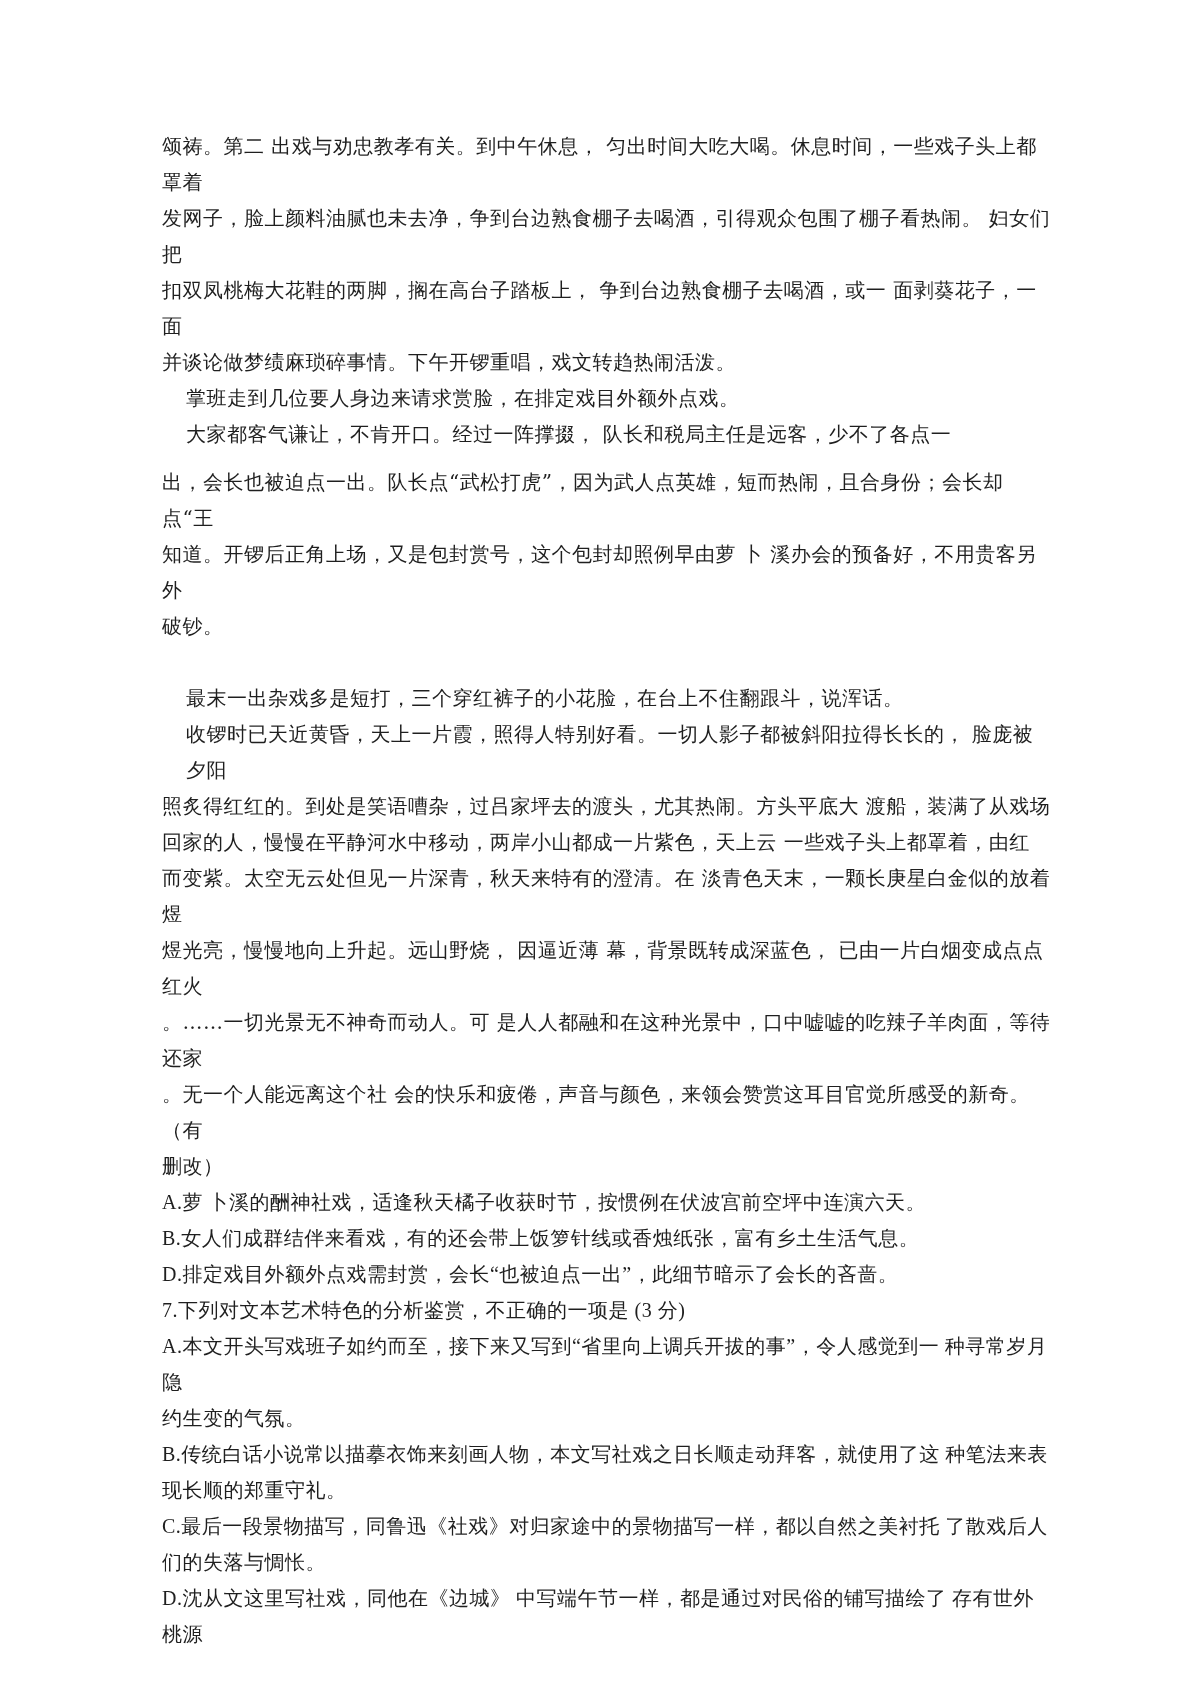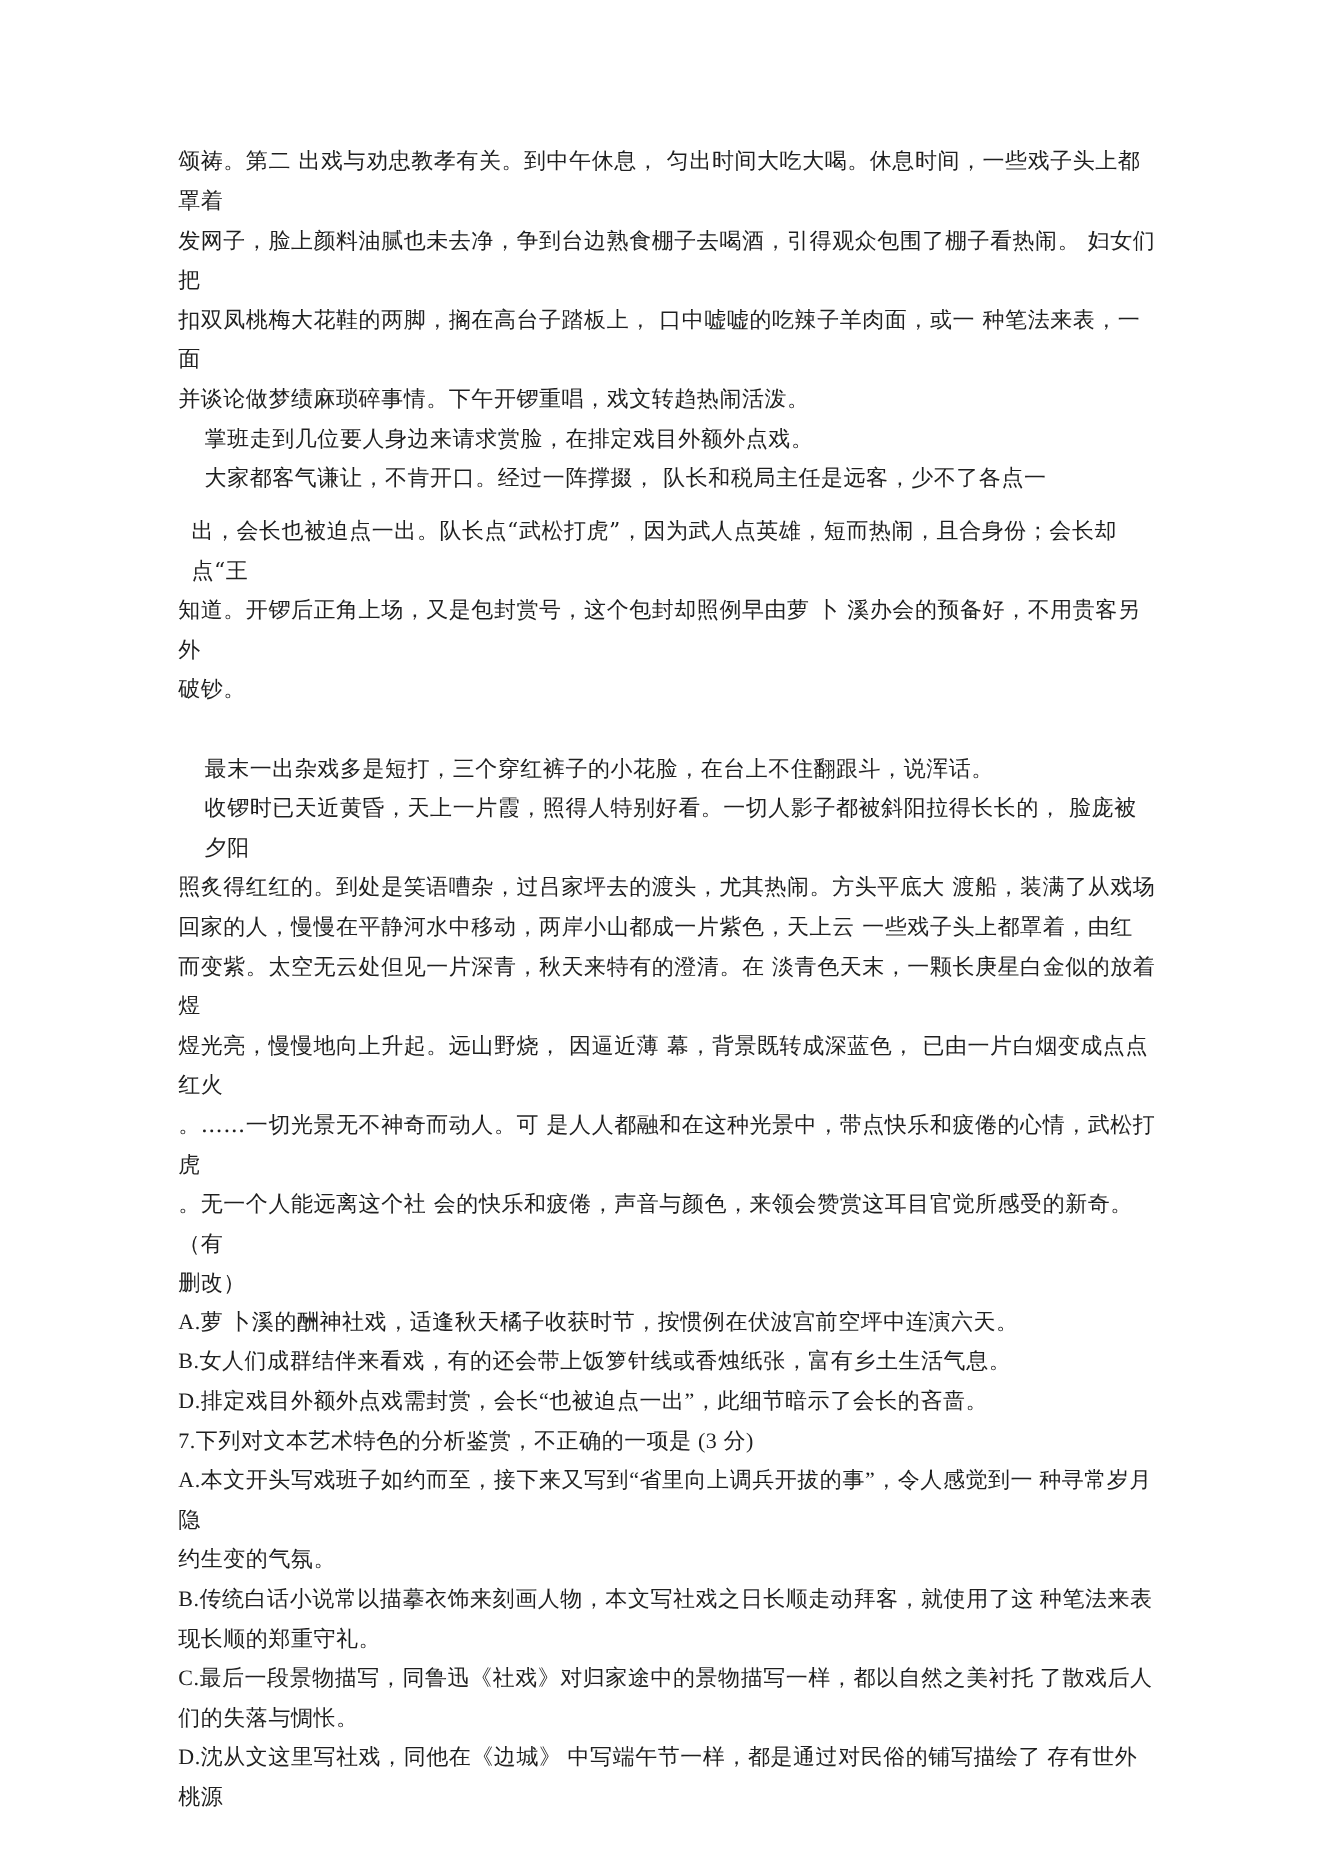--- a/index.html
+++ b/index.html
@@ -34,34 +34,34 @@
   
   .song { font-family: "Liberation Serif", serif; }
 </style>
 </head>
 <body style="background: rgb(255, 255, 255);">
 
 <div class="page">
   <div class="doc" style="color: rgb(31, 31, 31);">
       <p class="line kai">颂祷。第二 出戏与劝忠教孝有关。到中午休息， 匀出时间大吃大喝。休息时间，一些戏子头上都罩着</p>
       <p class="line kai">发网子，脸上颜料油腻也未去净，争到台边熟食棚子去喝酒，引得观众包围了棚子看热闹。 妇女们把</p>
-      <p class="line kai">扣双凤桃梅大花鞋的两脚，搁在高台子踏板上， 口中嘘嘘的吃辣子羊肉面，或一 种笔法来表，一面</p>
+      <p class="line kai">扣双凤桃梅大花鞋的两脚，搁在高台子踏板上， 争到台边熟食棚子去喝酒，或一 面剥葵花子，一面</p>
       <p class="line kai">并谈论做梦绩麻琐碎事情。下午开锣重唱，戏文转趋热闹活泼。</p>
       <p class="line kai" style="padding-left: 24px;">掌班走到几位要人身边来请求赏脸，在排定戏目外额外点戏。</p>
       <p class="line kai" style="padding-left: 24px;">大家都客气谦让，不肯开口。经过一阵撑掇， 队长和税局主任是远客，少不了各点一</p>
-      <p class="line kai" style="margin-top: 12px; margin-left: 12px;">出，会长也被迫点一出。队长点“武松打虎”，因为武人点英雄，短而热闹，且合身份；会长却点“王</p>
+      <p class="line kai" style="margin-top: 12px;">出，会长也被迫点一出。队长点“武松打虎”，因为武人点英雄，短而热闹，且合身份；会长却点“王</p>
       <p class="line kai">知道。开锣后正角上场，又是包封赏号，这个包封却照例早由萝 卜 溪办会的预备好，不用贵客另外</p>
       <p class="line kai">破钞。</p>
       <p class="line kai" style="padding-left: 24px; margin-top: 36px;">最末一出杂戏多是短打，三个穿红裤子的小花脸，在台上不住翻跟斗，说浑话。</p>
       <p class="line kai" style="padding-left: 24px;">收锣时已天近黄昏，天上一片霞，照得人特别好看。一切人影子都被斜阳拉得长长的， 脸庞被夕阳</p>
       <p class="line kai">照炙得红红的。到处是笑语嘈杂，过吕家坪去的渡头，尤其热闹。方头平底大 渡船，装满了从戏场</p>
       <p class="line kai">回家的人，慢慢在平静河水中移动，两岸小山都成一片紫色，天上云 一些戏子头上都罩着，由红</p>
       <p class="line kai">而变紫。太空无云处但见一片深青，秋天来特有的澄清。在 淡青色天末，一颗长庚星白金似的放着煜</p>
       <p class="line kai">煜光亮，慢慢地向上升起。远山野烧， 因逼近薄 幕，背景既转成深蓝色， 已由一片白烟变成点点红火</p>
-      <p class="line kai">。……一切光景无不神奇而动人。可 是人人都融和在这种光景中，带点快乐和疲倦的心情，武松打虎</p>
+      <p class="line kai">。……一切光景无不神奇而动人。可 是人人都融和在这种光景中，口中嘘嘘的吃辣子羊肉面，等待还家</p>
       <p class="line kai">。无一个人能远离这个社 会的快乐和疲倦，声音与颜色，来领会赞赏这耳目官觉所感受的新奇。（有</p>
       <p class="line kai">删改）</p>
       <p class="line song">A.萝 卜溪的酬神社戏，适逢秋天橘子收获时节，按惯例在伏波宫前空坪中连演六天。</p>
       <p class="line song">B.女人们成群结伴来看戏，有的还会带上饭箩针线或香烛纸张，富有乡土生活气息。</p>
       <p class="line song">D.排定戏目外额外点戏需封赏，会长“也被迫点一出”，此细节暗示了会长的吝啬。</p>
       <p class="line song">7.下列对文本艺术特色的分析鉴赏，不正确的一项是 (3 分)</p>
       <p class="line song">A.本文开头写戏班子如约而至，接下来又写到“省里向上调兵开拔的事”，令人感觉到一 种寻常岁月隐</p>
       <p class="line song">约生变的气氛。</p>
       <p class="line song">B.传统白话小说常以描摹衣饰来刻画人物，本文写社戏之日长顺走动拜客，就使用了这 种笔法来表</p>
       <p class="line song">现长顺的郑重守礼。</p>

